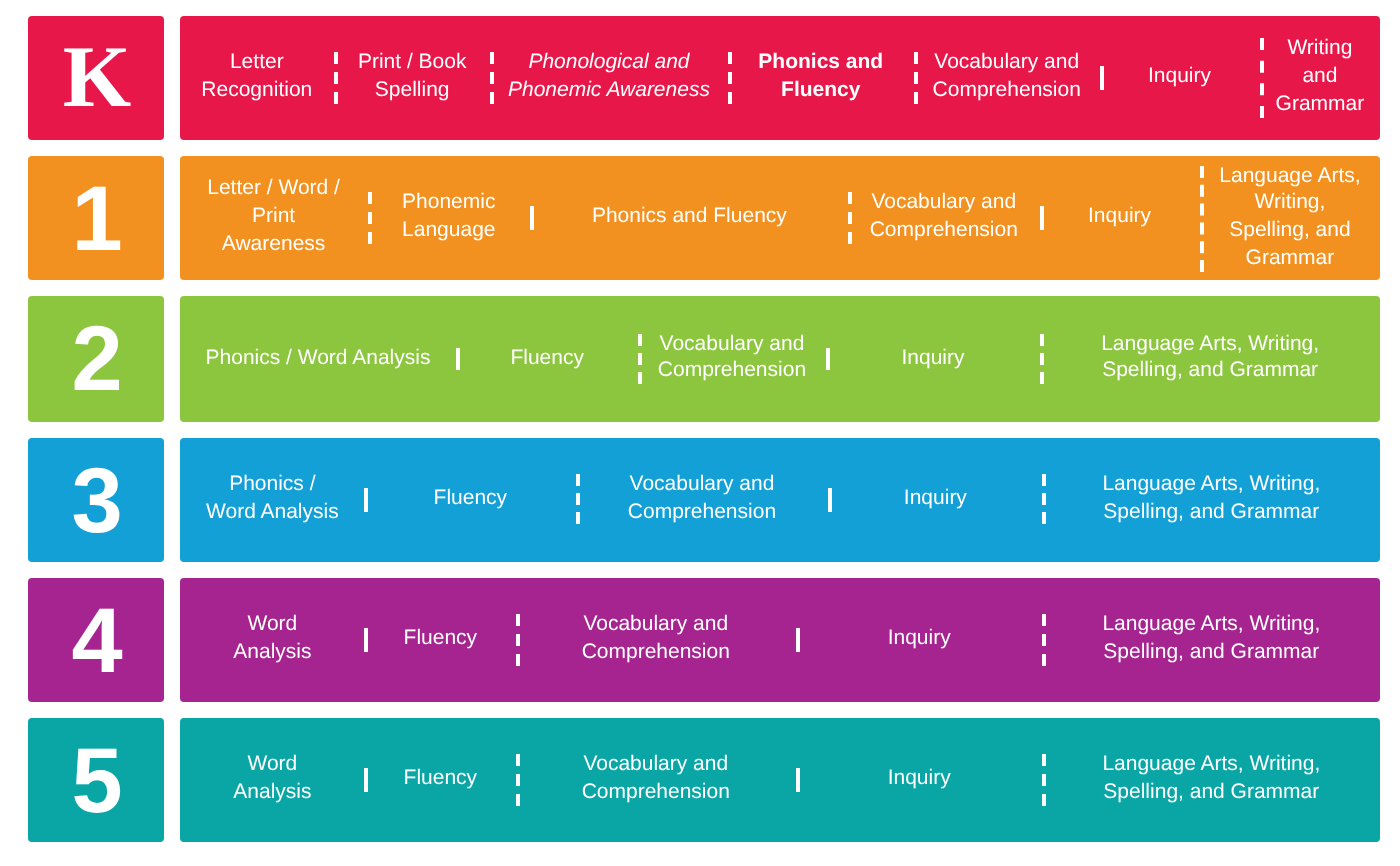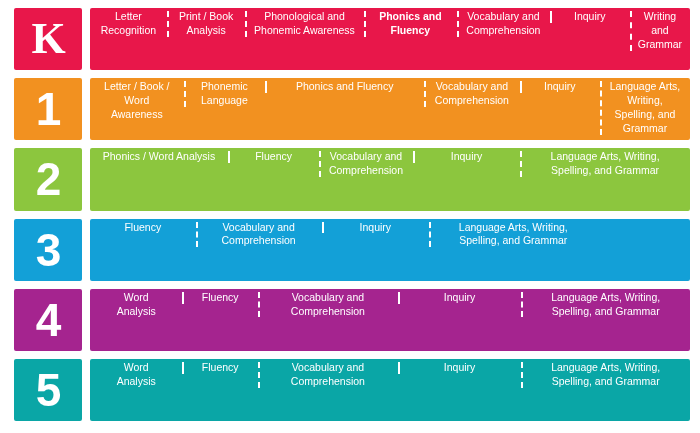--- a/index.html
+++ b/index.html
@@ -50,21 +50,21 @@
   }
   .grade-box.serif .glabel {
     font-family: "Liberation Serif", serif;
     font-size: 44px;
   }
   .strip {
     position: relative;
     flex: 1 1 auto;
     border-radius: 2px;
     display: flex;
-    align-items: flex-start;
+    align-items: center;
     overflow: hidden;
   }
   .cell {
     position: relative;
     display: flex;
     align-items: center;
     justify-content: center;
     text-align: center;
     color: #ffffff;
     font-size: 10.5px;
@@ -95,23 +95,23 @@
       <div class="grade-box serif" style="background: rgb(232, 23, 74);">
         <span class="glabel">K</span>
       </div>
       <div class="strip" style="background: rgb(232, 23, 74);">
         <div class="cell" style="flex: 0 0 12.8%;">
           <span class="ctext">Letter
 Recognition</span>
         </div>
         <div class="cell" style="flex: 0 0 13.1%;">
           <span class="ctext">Print / Book
-Analysis</span>
-        </div>
-        <div class="cell" style="flex: 0 0 19.7%;">
+Spelling</span>
+        </div>
+        <div class="cell" style="flex: 0 0 19.7%; font-style: italic;">
           <span class="ctext">Phonological and
 Phonemic Awareness</span>
         </div>
         <div class="cell" style="flex: 0 0 15.6%; font-weight: bold;">
           <span class="ctext">Phonics and
 Fluency</span>
         </div>
         <div class="cell" style="flex: 0 0 15.4%;">
           <span class="ctext">Vocabulary and
 Comprehension</span>
@@ -124,21 +124,21 @@
 Grammar</span>
         </div>
       </div>
     </div>
     <div class="row">
       <div class="grade-box" style="background: rgb(242, 145, 32);">
         <span class="glabel">1</span>
       </div>
       <div class="strip" style="background: rgb(242, 145, 32);">
         <div class="cell" style="flex: 0 0 15.6%;">
-          <span class="ctext">Letter / Book / Word
+          <span class="ctext">Letter / Word / Print
 Awareness</span>
         </div>
         <div class="cell" style="flex: 0 0 13.6%;">
           <span class="ctext">Phonemic
 Language</span>
         </div>
         <div class="cell" style="flex: 0 0 26.5%;">
           <span class="ctext">Phonics and Fluency</span>
         </div>
         <div class="cell" style="flex: 0 0 15.9%;">
@@ -176,20 +176,24 @@
           <span class="ctext">Language Arts, Writing,
 Spelling, and Grammar</span>
         </div>
       </div>
     </div>
     <div class="row">
       <div class="grade-box" style="background: rgb(19, 160, 215);">
         <span class="glabel">3</span>
       </div>
       <div class="strip" style="background: rgb(19, 160, 215);">
+        <div class="cell" style="flex: 0 0 15.4%;">
+          <span class="ctext">Phonics /
+Word Analysis</span>
+        </div>
         <div class="cell" style="flex: 0 0 17.6%;">
           <span class="ctext">Fluency</span>
         </div>
         <div class="cell" style="flex: 0 0 21%;">
           <span class="ctext">Vocabulary and
 Comprehension</span>
         </div>
         <div class="cell" style="flex: 0 0 17.9%;">
           <span class="ctext">Inquiry</span>
         </div>

